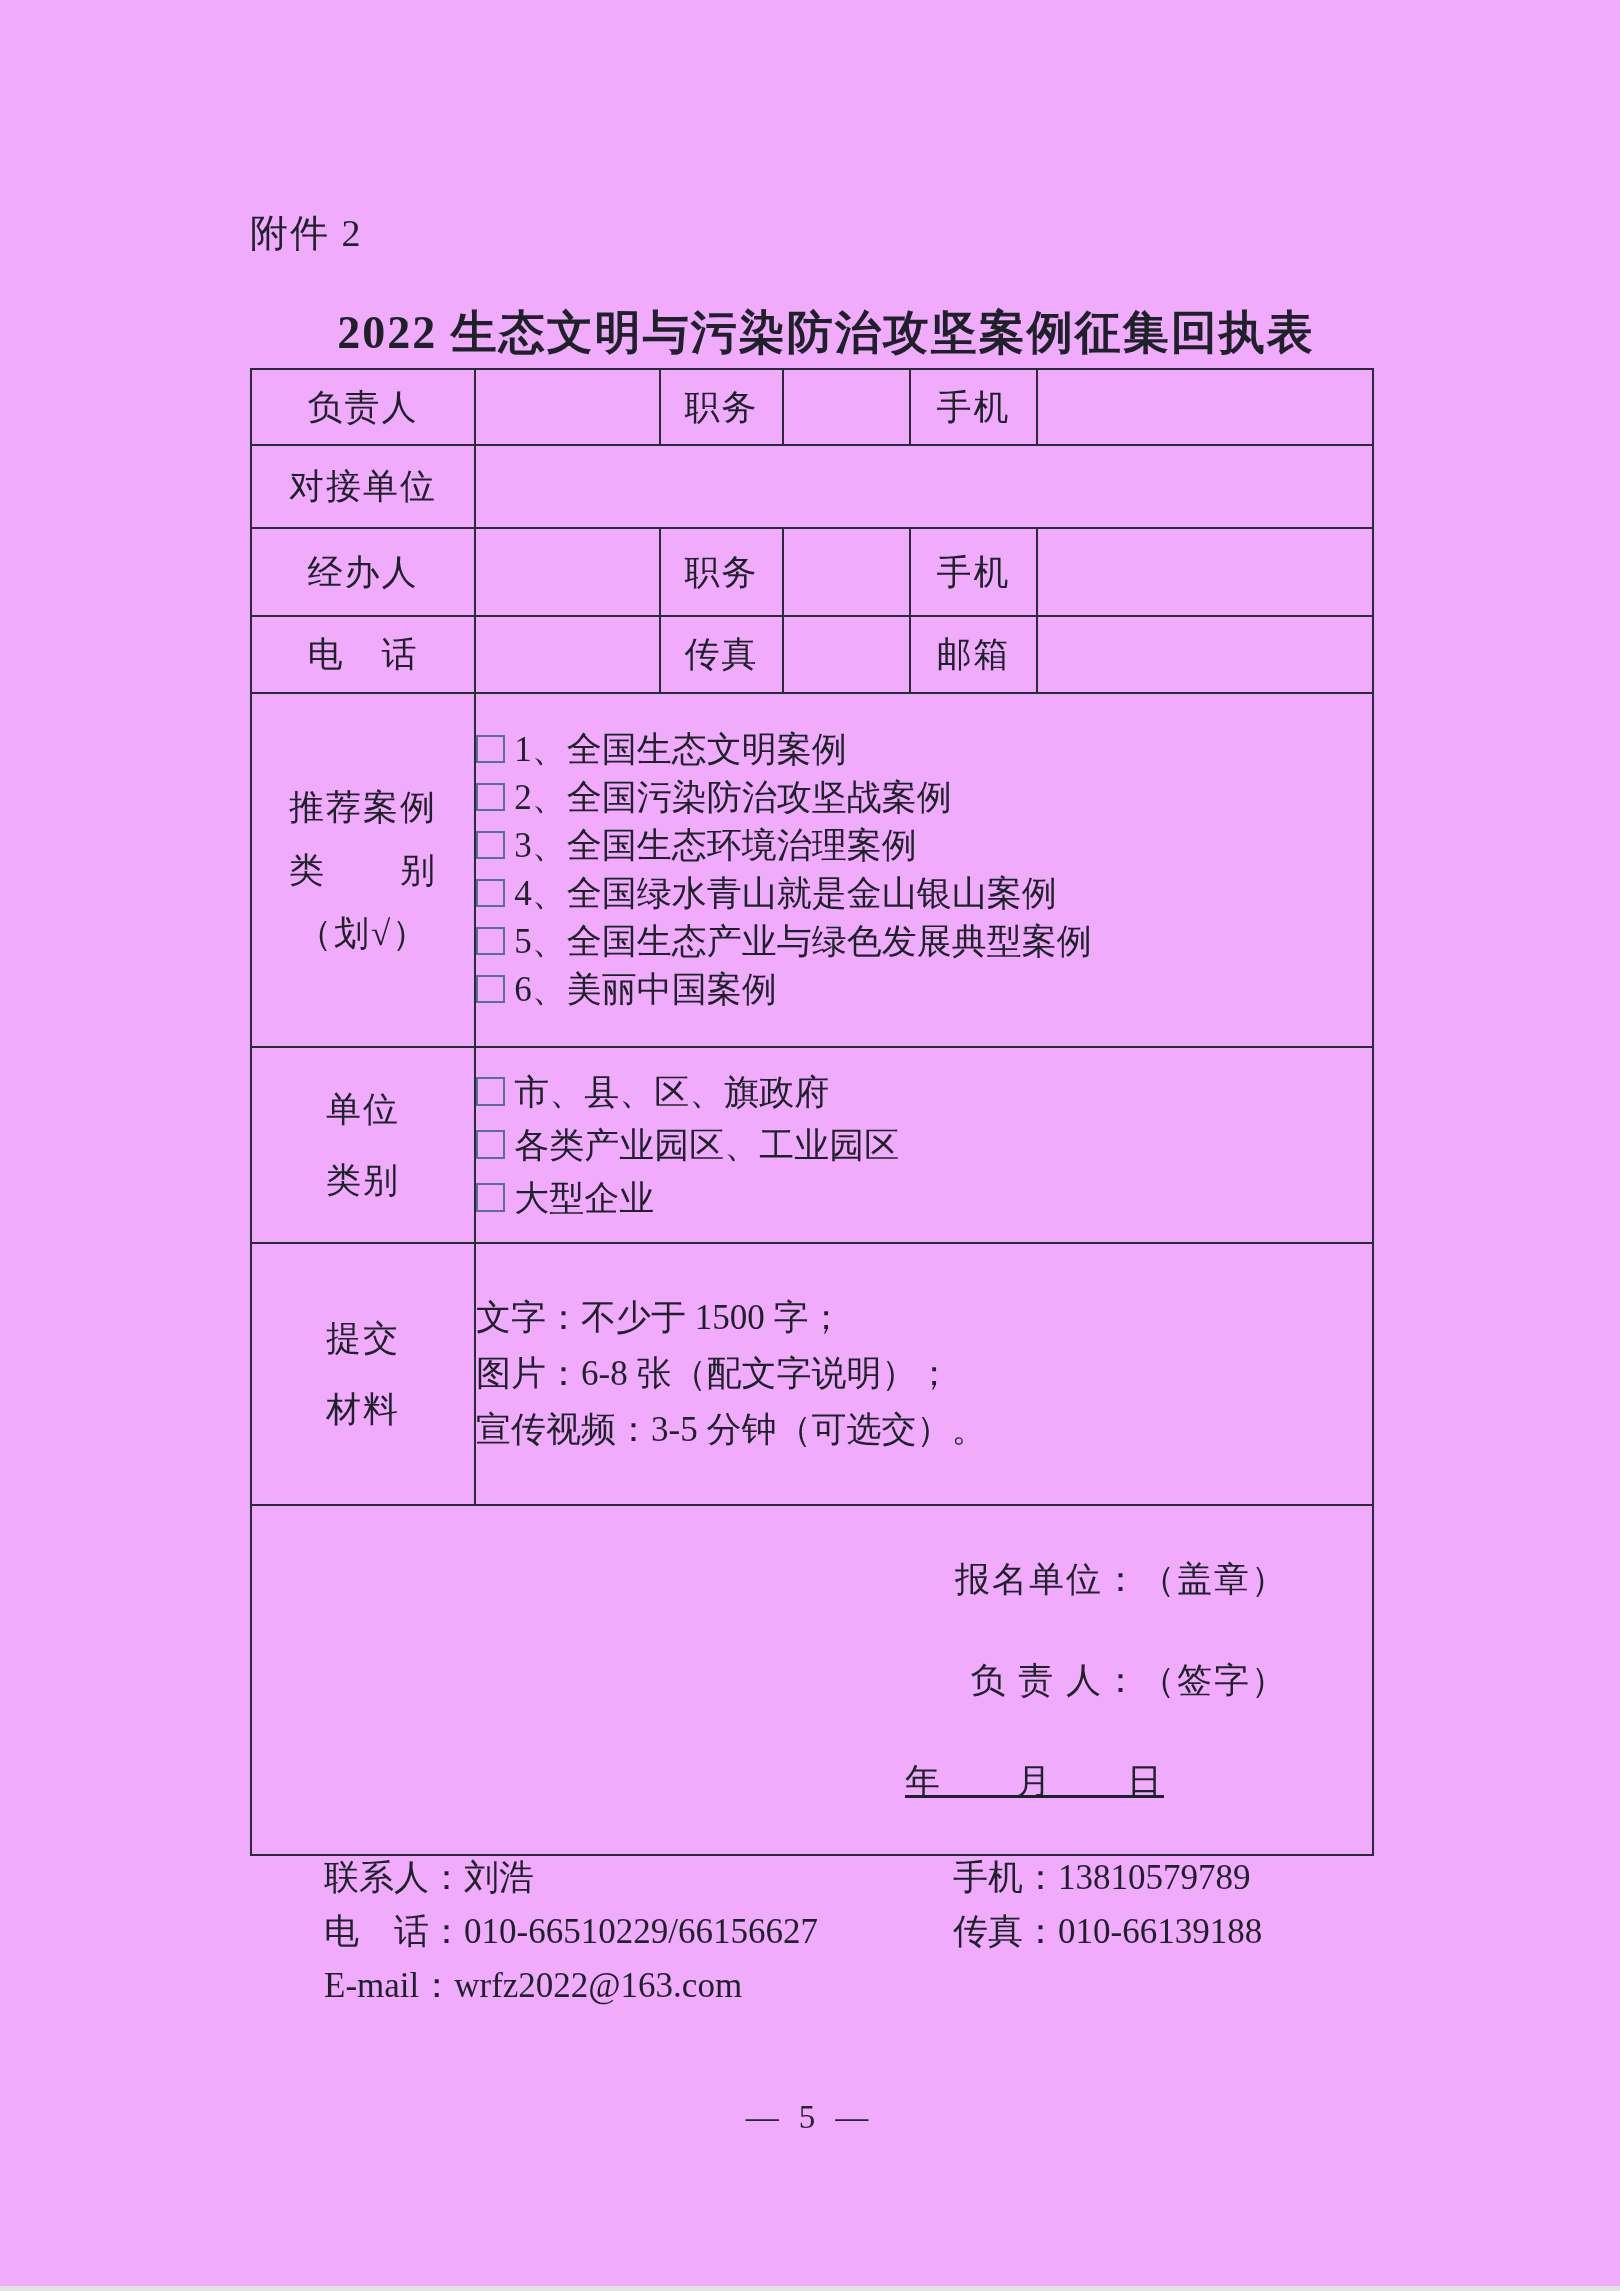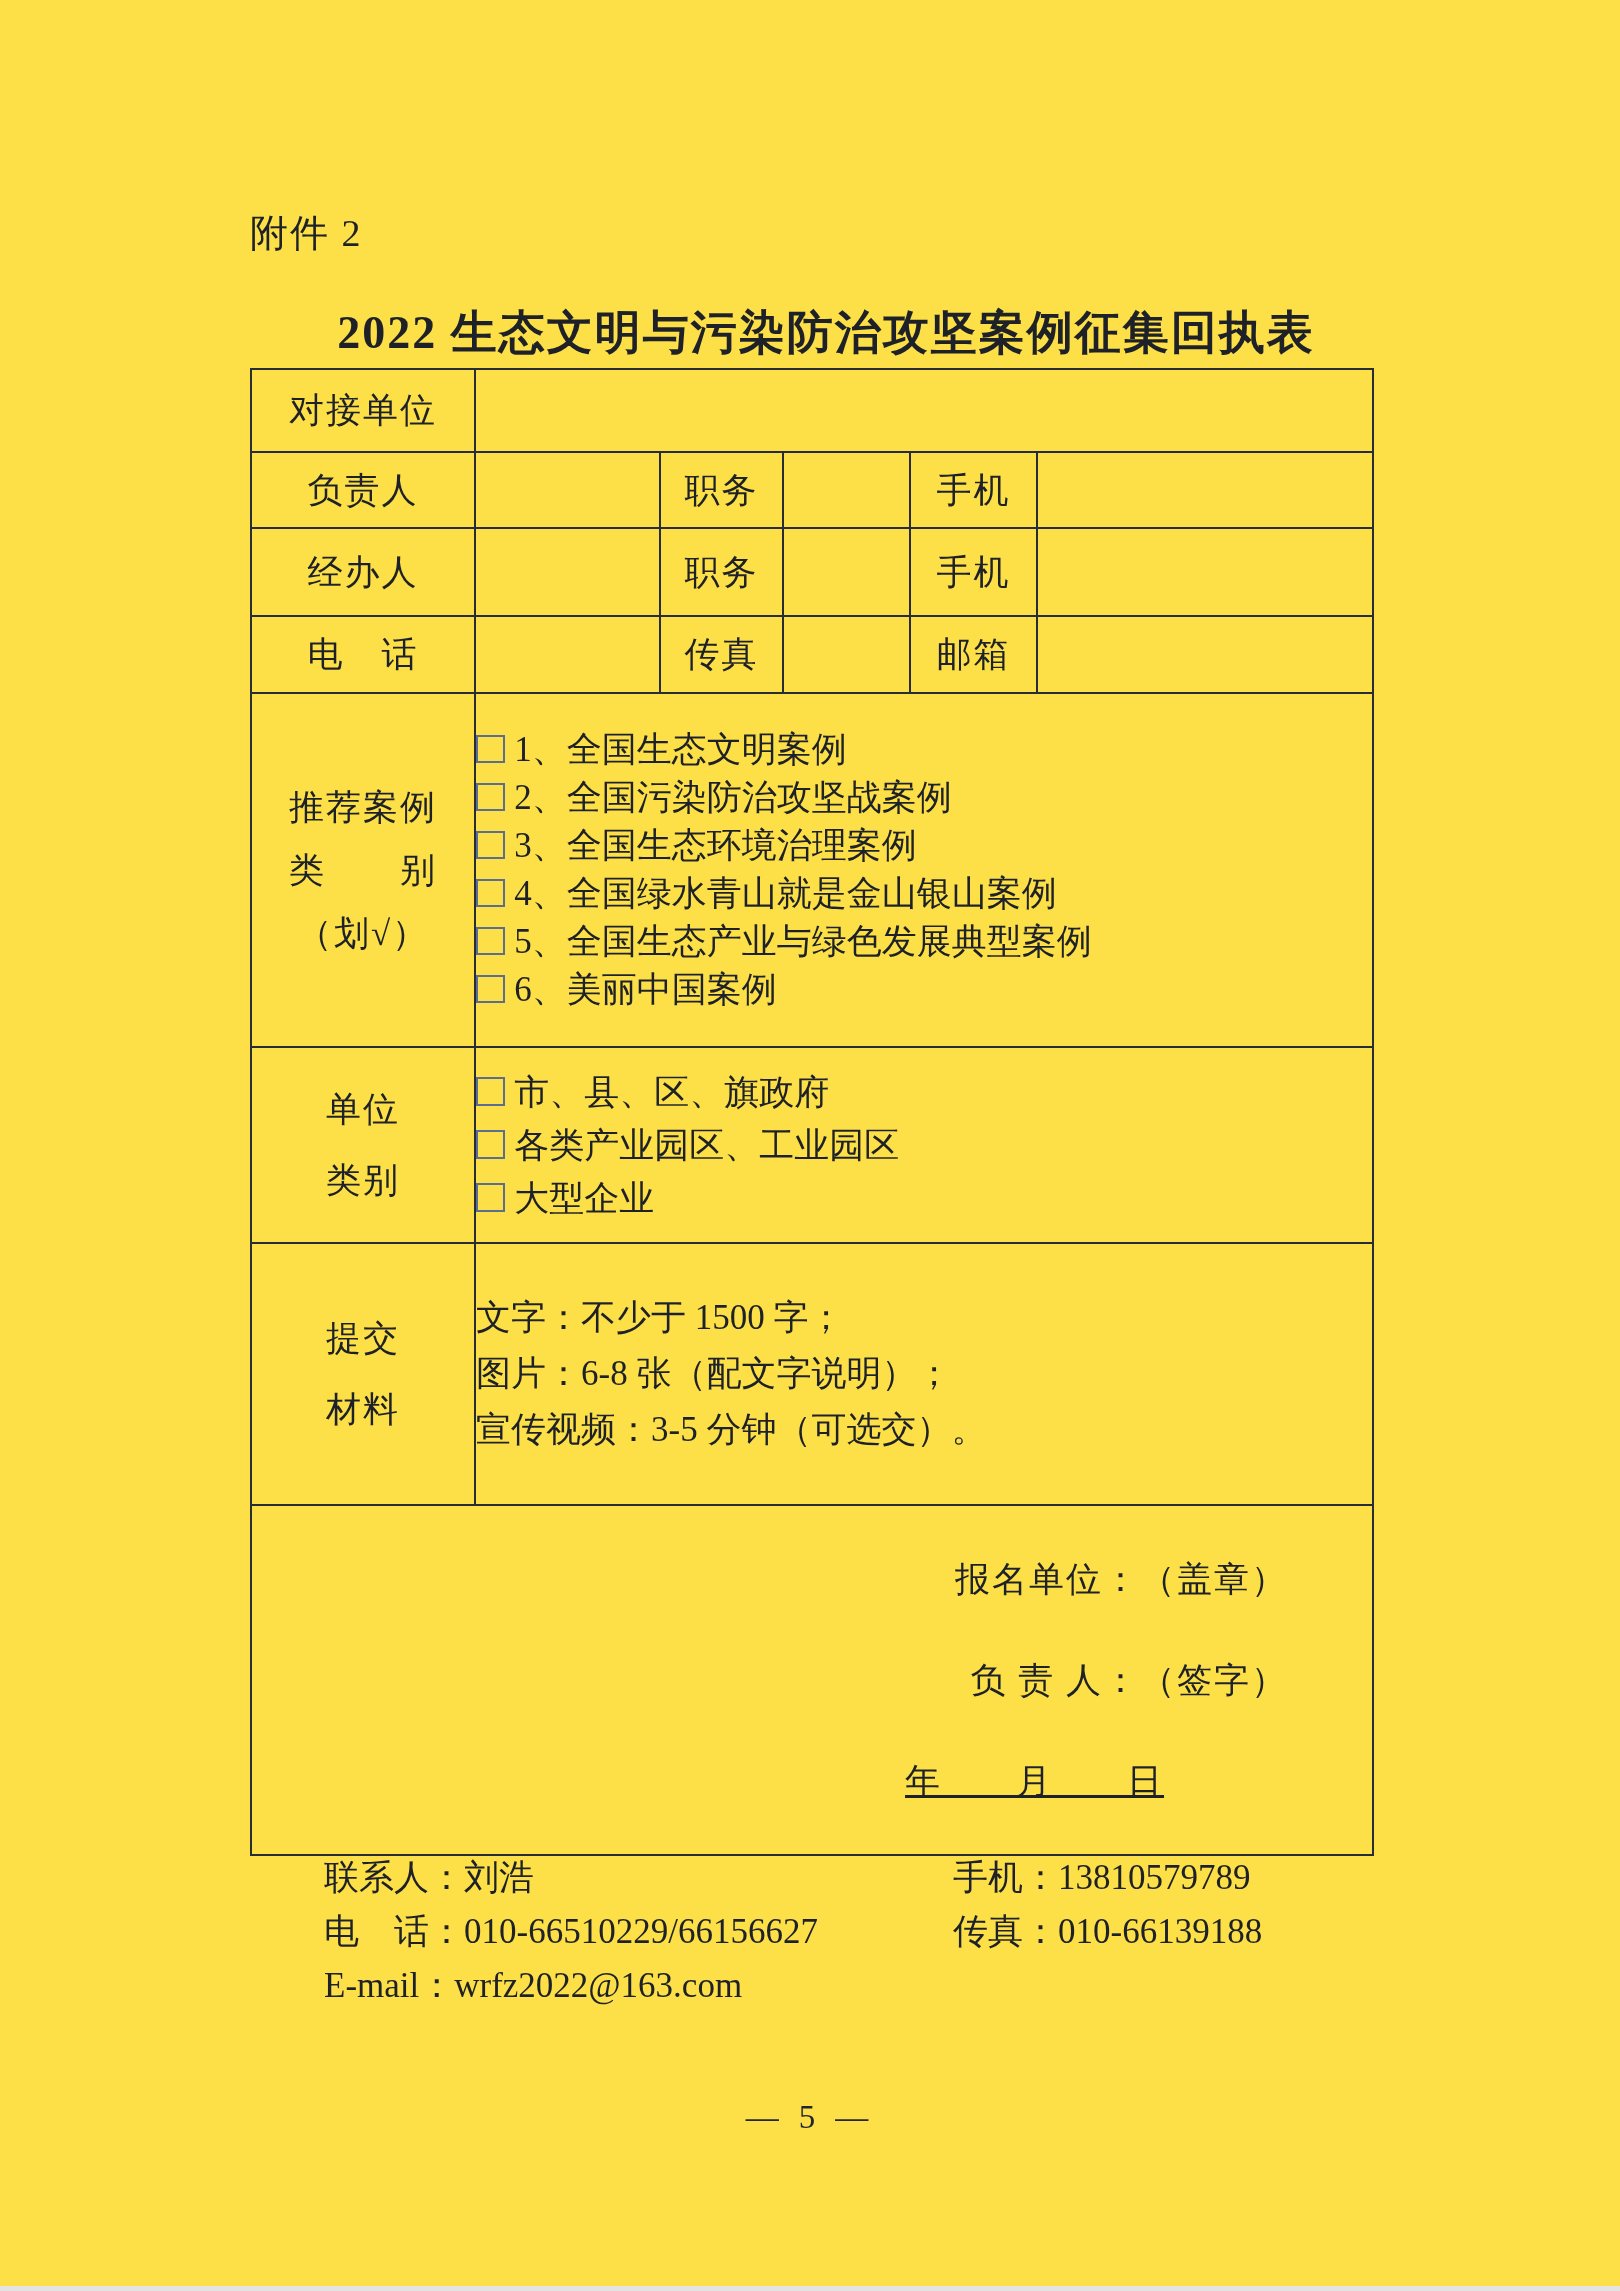--- a/index.html
+++ b/index.html
@@ -1,20 +1,20 @@
 <!DOCTYPE html>
 <html><head>
 <meta charset="utf-8">
 <style>
   html, body { margin: 0; padding: 0; }
   .page {
     position: relative;
     width: 1620px;
     height: 2292px;
-    background: #fde047;
+    background: #f0abfc;
     font-family: "Liberation Serif", "DejaVu Serif", serif;
     color: #1e2128;
     overflow: hidden;
   }
   
   .page::after {
     content: "";
     position: absolute;
     left: 0; bottom: 0;
     width: 100%; height: 5.9px;
@@ -131,32 +131,32 @@
     <colgroup>
       <col style="width:224px">
       <col style="width:185px">
       <col style="width:123px">
       <col style="width:127px">
       <col style="width:127px">
       <col style="width:336px">
     </colgroup>
 
     <tbody>
-        <tr style="height:83px">
+        <tr style="height:76px">
+      <td class="lbl">负责人</td>
+      <td class="blank"></td>
+      <td class="lbl">职务</td>
+      <td class="blank"></td>
+      <td class="lbl">手机</td>
+      <td class="blank"></td>
+    </tr>
+
+    <tr style="height:83px">
       <td class="lbl">对接单位</td>
       <td class="blank" colspan="5"></td>
-    </tr>
-
-    <tr style="height:76px">
-      <td class="lbl">负责人</td>
-      <td class="blank"></td>
-      <td class="lbl">职务</td>
-      <td class="blank"></td>
-      <td class="lbl">手机</td>
-      <td class="blank"></td>
     </tr>
 
     <tr style="height:88px">
       <td class="lbl">经办人</td>
       <td class="blank"></td>
       <td class="lbl">职务</td>
       <td class="blank"></td>
       <td class="lbl">手机</td>
       <td class="blank"></td>
     </tr>

